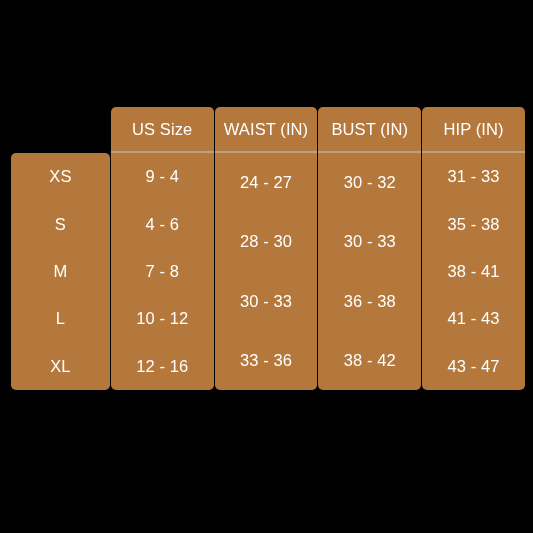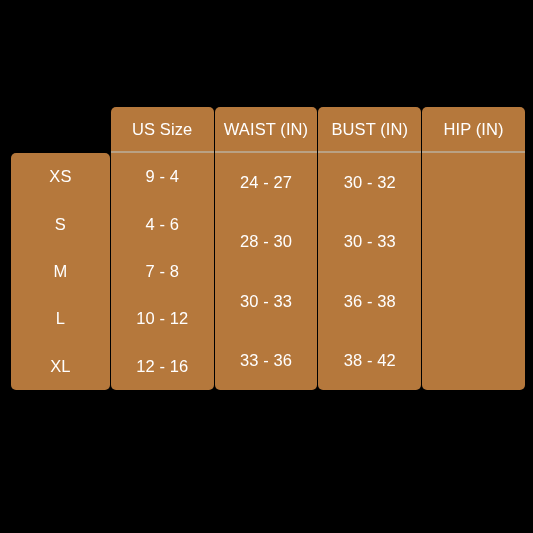--- a/index.html
+++ b/index.html
@@ -143,16 +143,23 @@
       <div class="col-body">
         <div class="cell">30 - 32</div>
         <div class="cell">30 - 33</div>
         <div class="cell">36 - 38</div>
         <div class="cell">38 - 42</div>
       </div>
     </div>
 
     <div class="chart-col col-measure">
       <div class="col-header">HIP (IN)</div>
+      <div class="col-body">
+        <div class="cell">31 - 33</div>
+        <div class="cell">35 - 38</div>
+        <div class="cell">38 - 41</div>
+        <div class="cell">41 - 43</div>
+        <div class="cell">43 - 47</div>
+      </div>
     </div>
 
   </div>
 </div>
 
 </body></html>

